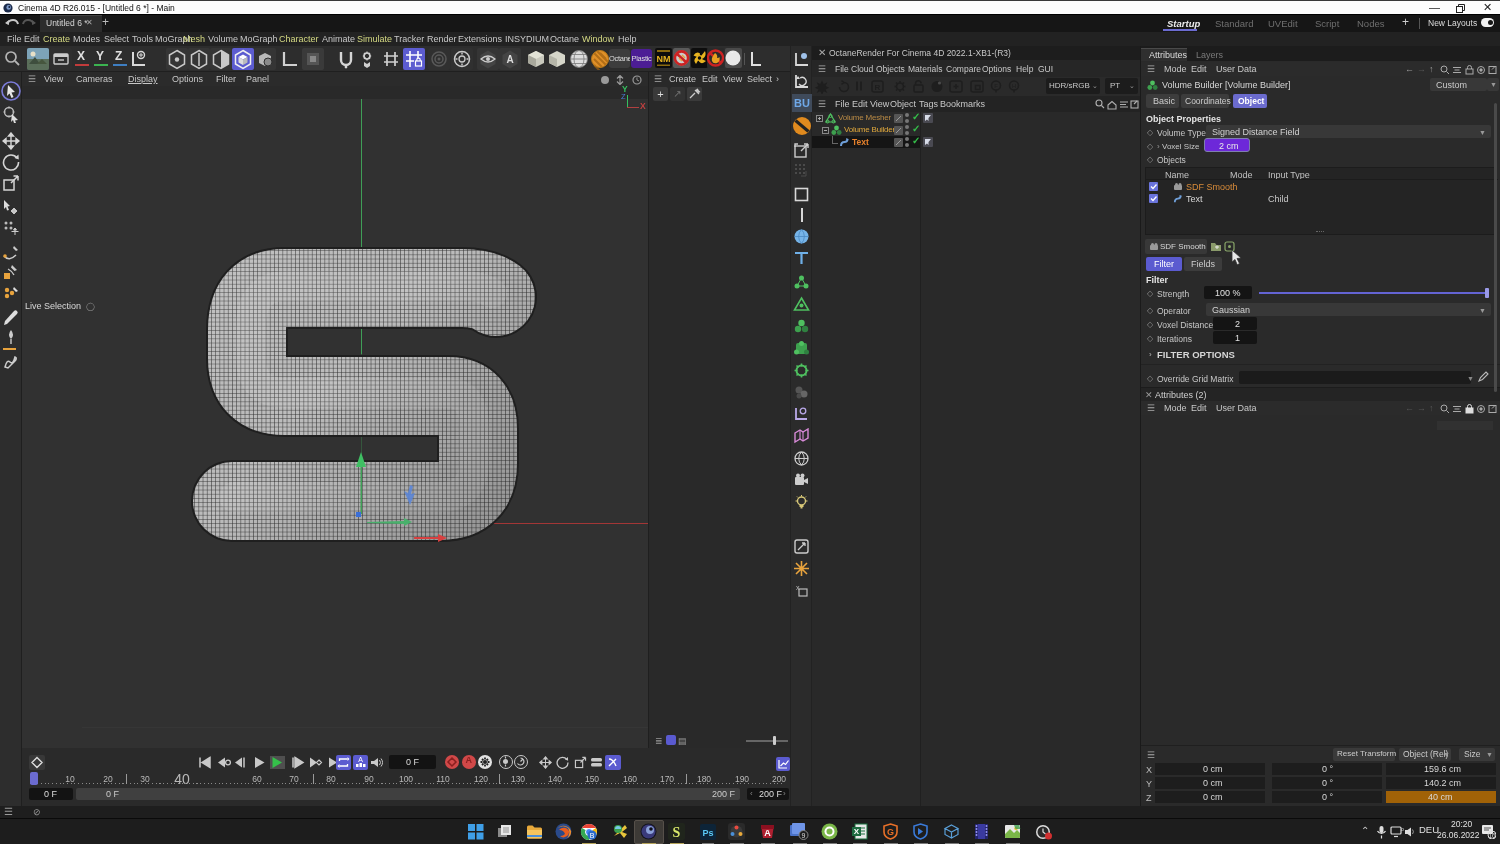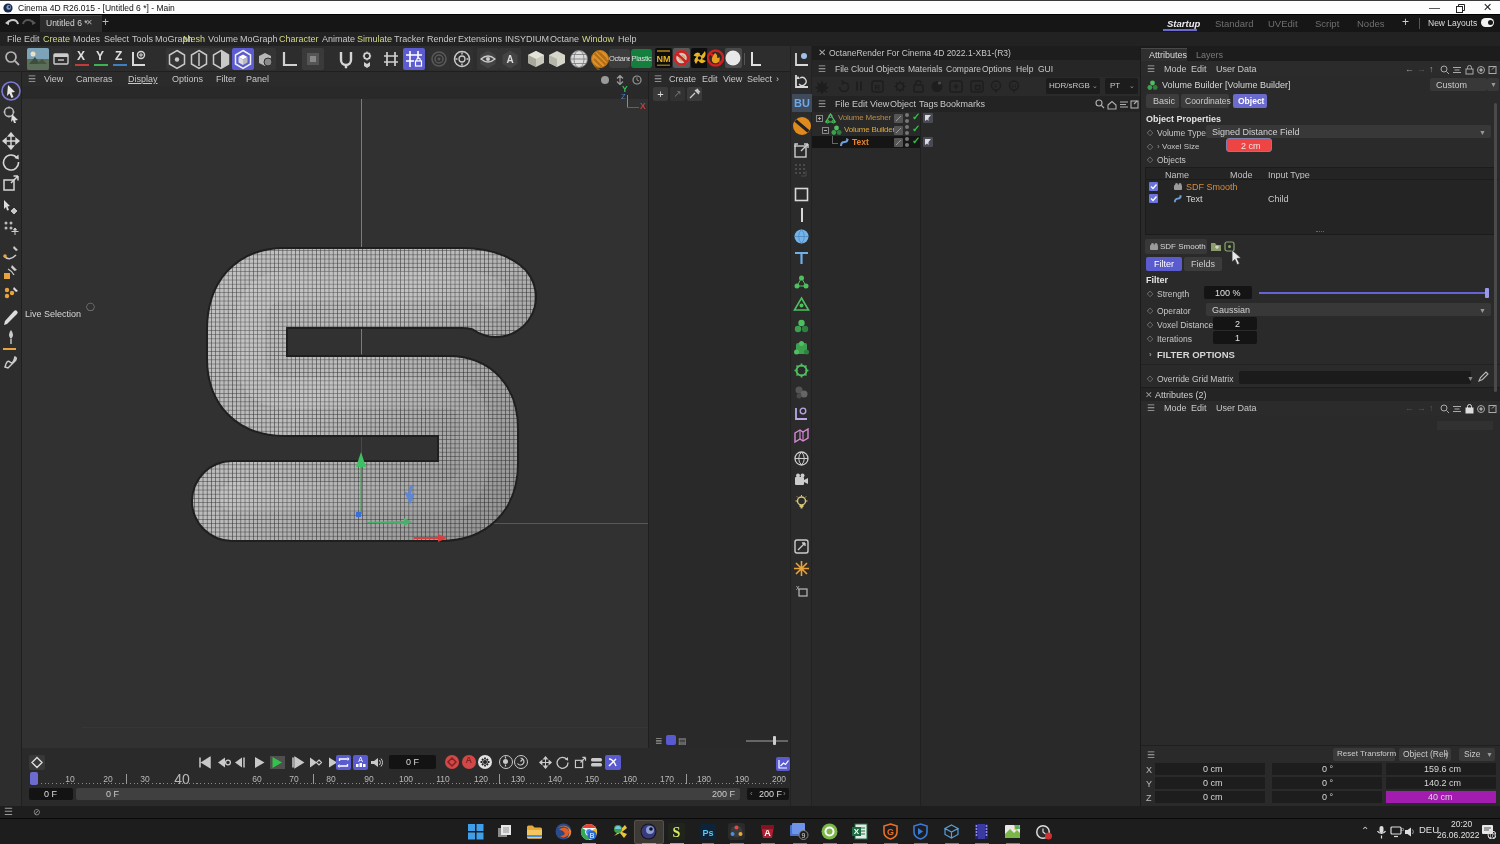--- a/index.html
+++ b/index.html
@@ -230,21 +230,21 @@
         </svg>
       </div>
   <div class="ib" style="left:589px;background:transparent;">
         <svg width="22" height="22" viewBox="0 0 22 22">
           <circle cx="11" cy="11" r="8.5" fill="#e09028"></circle>
           <path d="M5 5 l12 12 M5 11 l8 8 M5 17 l6 6 M11 5 l6 6 M8 3 l11 11" stroke="#9c5f10" stroke-width="2" fill="none" opacity="0.7"></path>
           <circle cx="11" cy="11" r="8.5" fill="none" stroke="#b87818" stroke-width="1"></circle>
         </svg>
       </div>
   <div class="a" style="left:609px;top:3px;width:21px;height:19px;background:#3d3d3d;border-radius:3px;color:#ddd;font-size:7.5px;letter-spacing:-0.3px;text-align:center;line-height:19px;overflow:hidden;">Octane</div>
-  <div class="a" style="left:631px;top:3px;width:21px;height:19px;background:#15803d;border-radius:3px;color:#ddd;font-size:7.5px;letter-spacing:-0.3px;text-align:center;line-height:19px;overflow:hidden;">Plastic</div>
+  <div class="a" style="left:631px;top:3px;width:21px;height:19px;background:#4c1d95;border-radius:3px;color:#ddd;font-size:7.5px;letter-spacing:-0.3px;text-align:center;line-height:19px;overflow:hidden;">Plastic</div>
   <div class="ib" style="left:655px;width:17px;height:20px;background:#0d0d0d;overflow:hidden;">
         <svg width="17" height="20">
           <text x="8.5" y="14" font-size="9" font-weight="bold" fill="#e8b420" text-anchor="middle" font-family="Liberation Sans">NM</text>
           <rect x="2" y="2" width="13" height="2" fill="#8a6a10"></rect>
           <rect x="2" y="16.5" width="13" height="1.5" fill="#8a6a10"></rect>
         </svg>
       </div>
   <div class="ib" style="left:673px;width:17px;height:20px;background:#5a5a5a;">
         <svg width="17" height="20">
           <circle cx="8.5" cy="10" r="7.5" fill="#ccc"></circle>
@@ -388,21 +388,21 @@
     </g>
 
     <path d="M339 353 L334 368 L344 368 Z" fill="#3fbf63"></path>
     <rect x="338.5" y="368" width="1.5" height="47" fill="#3f9e57"></rect>
     <rect x="334" y="413" width="5" height="5" fill="#3a6fd8"></rect>
     <path d="M345 423 L382 422 L382 419 L390 423 L382 427 L382 425 L345 424 Z" fill="#49b06c"></path>
     <path d="M392 438 L416 438 L416 435 L425 439 L416 443 L416 440 L392 440 Z" fill="#d84040"></path>
     <path d="M388 406 l-6 -14 l4 2 l2 -8 l3 1 l-2 8 l4 -1 Z" fill="#5b85d6" opacity="0.9"></path>
   </svg>
 
-  <div class="t" style="left:3px;top:208px;color:#d8d8d8;">Live Selection</div>
+  <div class="t" style="left:3px;top:200px;color:#d8d8d8;">Live Selection</div>
   <div class="t" style="left:64px;top:201px;color:#999;font-size:8px;">◯</div>
 </div>
 
 <div class="t" style="left:622px;top:84px;color:#35c05f;font-size:8.5px;font-weight:bold;line-height:10px;">Y</div>
 <div class="t" style="left:621px;top:92px;color:#4a7fd6;font-size:7.5px;line-height:9px;">Z</div>
 <div class="a" style="left:627px;top:95px;width:1px;height:12px;background:#35c05f;"></div>
 <div class="a" style="left:627px;top:107px;width:12px;height:1px;background:#b04040;"></div>
 <div class="t" style="left:640px;top:101px;color:#c04040;font-size:8.5px;font-weight:bold;line-height:10px;">X</div>
 
 <div class="a" id="matpanel" style="left:648px;top:72px;width:141px;height:676px;background:#292929;border-left:1px solid #1f1f1f;">
@@ -738,21 +738,21 @@
   <div class="t" style="left:6px;top:80px;color:#888;font-size:8px;">◇</div>
   <div class="t" style="left:16px;top:80px;font-size:8.5px;">Volume Type</div>
   <div class="a" style="left:65px;top:79px;width:285px;height:13px;background:#383838;border-radius:2px;">
     <div class="t" style="left:6px;top:0;color:#d2d2d2;">Signed Distance Field</div>
     <div class="t" style="left:273px;top:1px;color:#999;font-size:7px;">▼</div>
   </div>
 
   <div class="t" style="left:6px;top:94px;color:#888;font-size:8px;">◇</div>
   <div class="t" style="left:16px;top:94px;color:#999;font-size:8px;">›</div>
   <div class="t" style="left:21px;top:94px;font-size:8px;">Voxel Size</div>
-  <div class="a" style="left:63px;top:92px;width:46px;height:14px;background:#ef4444;border:1px solid #7f7fae;border-radius:3px;margin-left:22px;">
+  <div class="a" style="left:63px;top:92px;width:46px;height:14px;background:#6d28d9;border:1px solid #7f7fae;border-radius:3px;">
         <div class="t" style="left:14px;top:0px;color:#e8e8e8;">2 cm</div>
       </div>
 
   <div class="t" style="left:6px;top:107px;color:#888;font-size:8px;">◇</div>
   <div class="t" style="left:16px;top:107px;font-size:8.5px;">Objects</div>
 
   <div class="a" style="left:4px;top:121px;width:352px;height:68px;background:#242424;border:1px solid #1c1c1c;">
     <div class="t" style="left:19px;top:0px;color:#c0c0c0;">Name</div>
     <div class="t" style="left:84px;top:0px;color:#c0c0c0;">Mode</div>
     <div class="t" style="left:122px;top:0px;color:#c0c0c0;">Input Type</div>
@@ -913,21 +913,21 @@
     <div class="a" style="left:245px;top:31px;width:110px;height:12px;background:#1d1d1d;">
           <div class="t" style="left:38px;top:-1px;color:#d8d8d8;">140.2 cm</div>
         </div>
     <div class="t" style="left:5px;top:45px;color:#bbb;">Z</div>
     <div class="a" style="left:14px;top:45px;width:110px;height:12px;background:#1d1d1d;">
           <div class="t" style="left:48px;top:-1px;color:#d8d8d8;">0 cm</div>
         </div>
     <div class="a" style="left:131px;top:45px;width:110px;height:12px;background:#1d1d1d;">
           <div class="t" style="left:50px;top:-1px;color:#d8d8d8;">0 °</div>
         </div>
-    <div class="a" style="left:245px;top:45px;width:110px;height:12px;background:#a21caf;">
+    <div class="a" style="left:245px;top:45px;width:110px;height:12px;background:#a16207;">
           <div class="t" style="left:42px;top:-1px;color:#d8d8d8;">40 cm</div>
         </div>
   </div>
 </div>
 
 <div class="a" id="timeline" style="left:22px;top:748px;width:768px;height:58px;background:#2a2a2a;">
 
   <div class="a" style="left:7px;top:7px;width:16px;height:15px;background:#383838;border-radius:2px;">
         <svg width="16" height="15">
           <path d="M8 2.5 L13 7.5 L8 12.5 L3 7.5 Z" fill="none" stroke="#ddd" stroke-width="1.4"></path>

